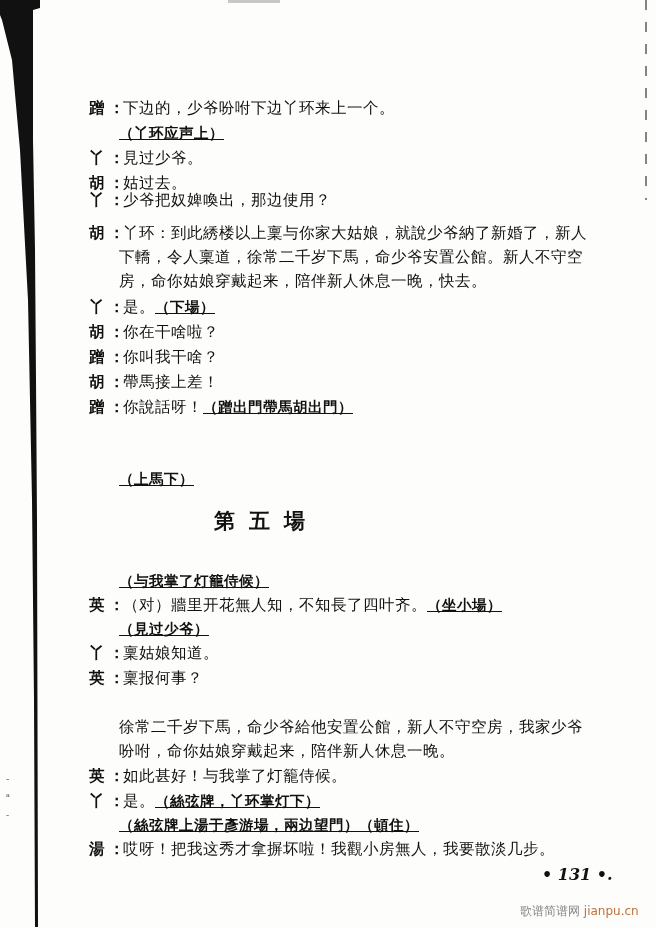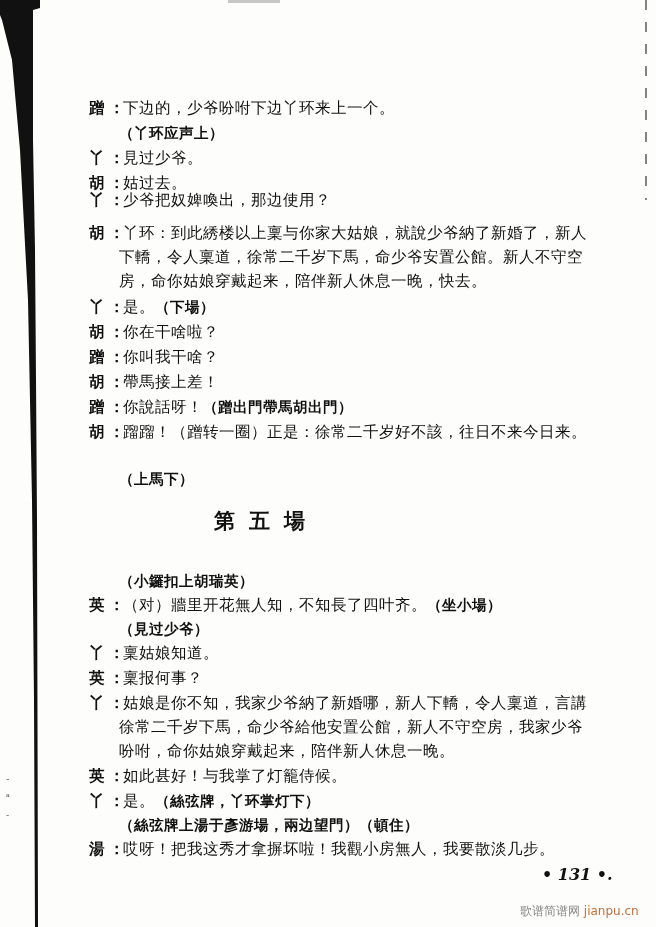--- a/index.html
+++ b/index.html
@@ -12,21 +12,21 @@
     }
     .top-mark { position: absolute; left: 228px; top: 0; width: 52px; height: 3px; background: #c8c8c8; }
     .right-edge { position: absolute; left: 645px; top: 0; width: 2px; height: 200px;
       background: repeating-linear-gradient(to bottom, #333 0 10px, transparent 10px 22px); opacity: .6; }
     .page { position: absolute; left: 0; top: 0; width: 656px; height: 927px; }
     .line {
       position: absolute; left: 52px; font-size: 15.5px; line-height: 22px; white-space: nowrap; letter-spacing: 0.5px; margin-left: 37px;
     }
     .speaker { display: inline-block; width: 26px; font-weight: bold; }
     .colon { display: inline-block; width: 8px; font-weight: bold; margin-left: -6px; margin-right: 6px; }
-    .stage { font-weight: bold; font-size: 14.5px; }
+    .stage { font-weight: bold; font-size: 14.5px; text-decoration: underline; }
     .indent { left: 82px; }
     .scene-title {
       position: absolute; left: 0; width: 533px; top: 507px; text-align: center;
       font-size: 21px; font-weight: bold; letter-spacing: 14px;
     }
     .page-num { position: absolute; left: 505px; top: 865px; font-size: 16px; font-style: italic; font-weight: bold; margin-left: 37px; }
     .watermark { position: absolute; left: 508px; top: 903px; font-family: "DejaVu Sans", sans-serif; font-size: 12px; color: #888; margin-left: 12px; }
     .watermark .wm-en { color: #c0703a; }
     .dots { position: absolute; left: 6px; top: 770px; font-size: 10px; color: #555; line-height: 18px; }
   </style>
@@ -67,40 +67,34 @@
   </div>
   <div class="line" style="top:321px">
     <span class="speaker">胡</span><span class="colon">：</span><span>你在干啥啦？</span>
   </div>
   <div class="line" style="top:371px">
     <span class="speaker">胡</span><span class="colon">：</span><span>帶馬接上差！</span>
   </div>
   <div class="line" style="top:396px">
     <span class="speaker">蹭</span><span class="colon">：</span><span>你說話呀！</span><span class="stage">（蹭出門帶馬胡出門）</span>
   </div>
-  <div class="line" style="top:421px">
-    <span class="speaker">胡</span><span class="colon">：</span><span>蹓蹓！（蹭转一圈）正是：徐常二千岁好不該，往日不来今日来。</span>
-  </div>
   <div class="line indent stage" style="top:468px">（上馬下）</div>
 
   <div class="scene-title">第五場</div>
 
-  <div class="line indent stage" style="top:570px">（小鑼扣上胡瑞英）</div>
+  <div class="line indent stage" style="top:570px">（与我掌了灯籠侍候）</div>
   <div class="line" style="top:594px">
     <span class="speaker">英</span><span class="colon">：</span><span>（对）牆里开花無人知，不知長了四叶齐。</span><span class="stage">（坐小場）</span>
   </div>
   <div class="line indent stage" style="top:618px">（見过少爷）</div>
   <div class="line" style="top:642px">
     <span class="speaker">丫</span><span class="colon">：</span><span>稟姑娘知道。</span>
   </div>
   <div class="line" style="top:667px">
     <span class="speaker">英</span><span class="colon">：</span><span>稟报何事？</span>
-  </div>
-  <div class="line" style="top:692px">
-    <span class="speaker">丫</span><span class="colon">：</span><span>姑娘是你不知，我家少爷納了新婚哪，新人下轎，令人稟道，言講</span>
   </div>
   <div class="line indent" style="top:716px">徐常二千岁下馬，命少爷給他安置公館，新人不守空房，我家少爷</div>
   <div class="line indent" style="top:740px">吩咐，命你姑娘穿戴起来，陪伴新人休息一晚。</div>
   <div class="line" style="top:765px">
     <span class="speaker">英</span><span class="colon">：</span><span>如此甚好！与我掌了灯籠侍候。</span>
   </div>
   <div class="line" style="top:790px">
     <span class="speaker">丫</span><span class="colon">：</span><span>是。</span><span class="stage">（絲弦牌，丫环掌灯下）</span>
   </div>
   <div class="line indent stage" style="top:814px">（絲弦牌上湯于彥游場，兩边望門）（頓住）</div>

